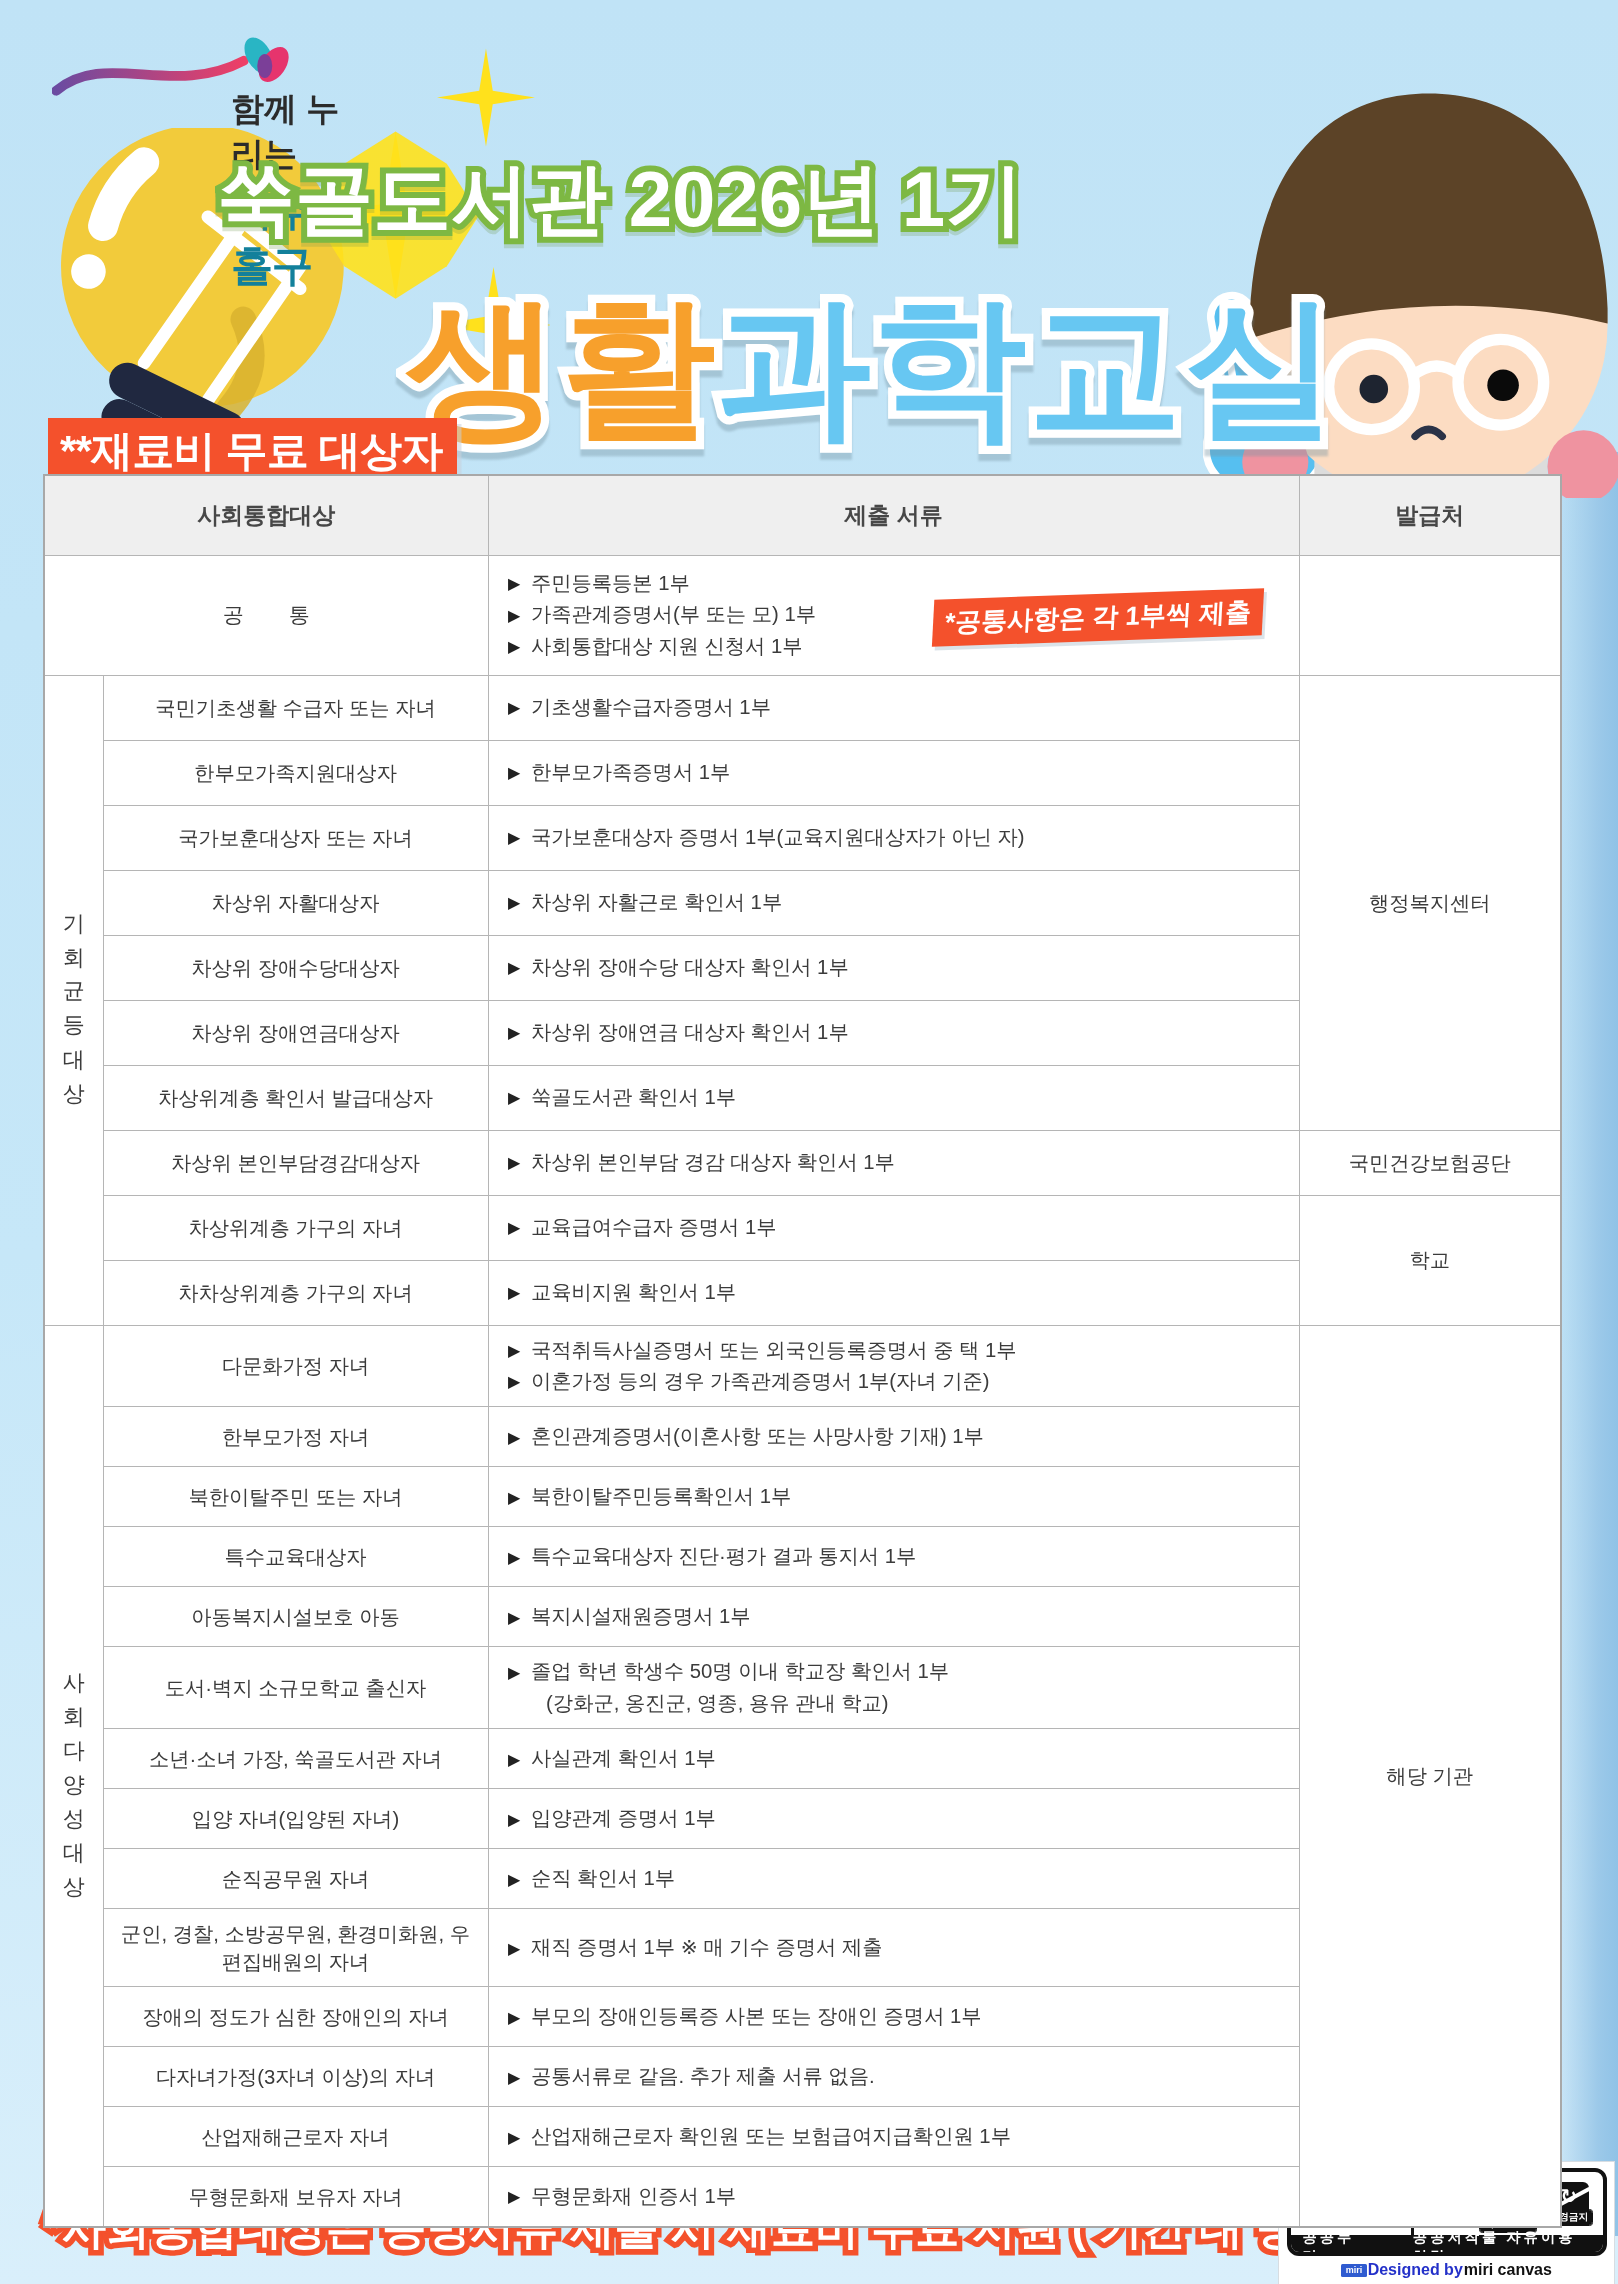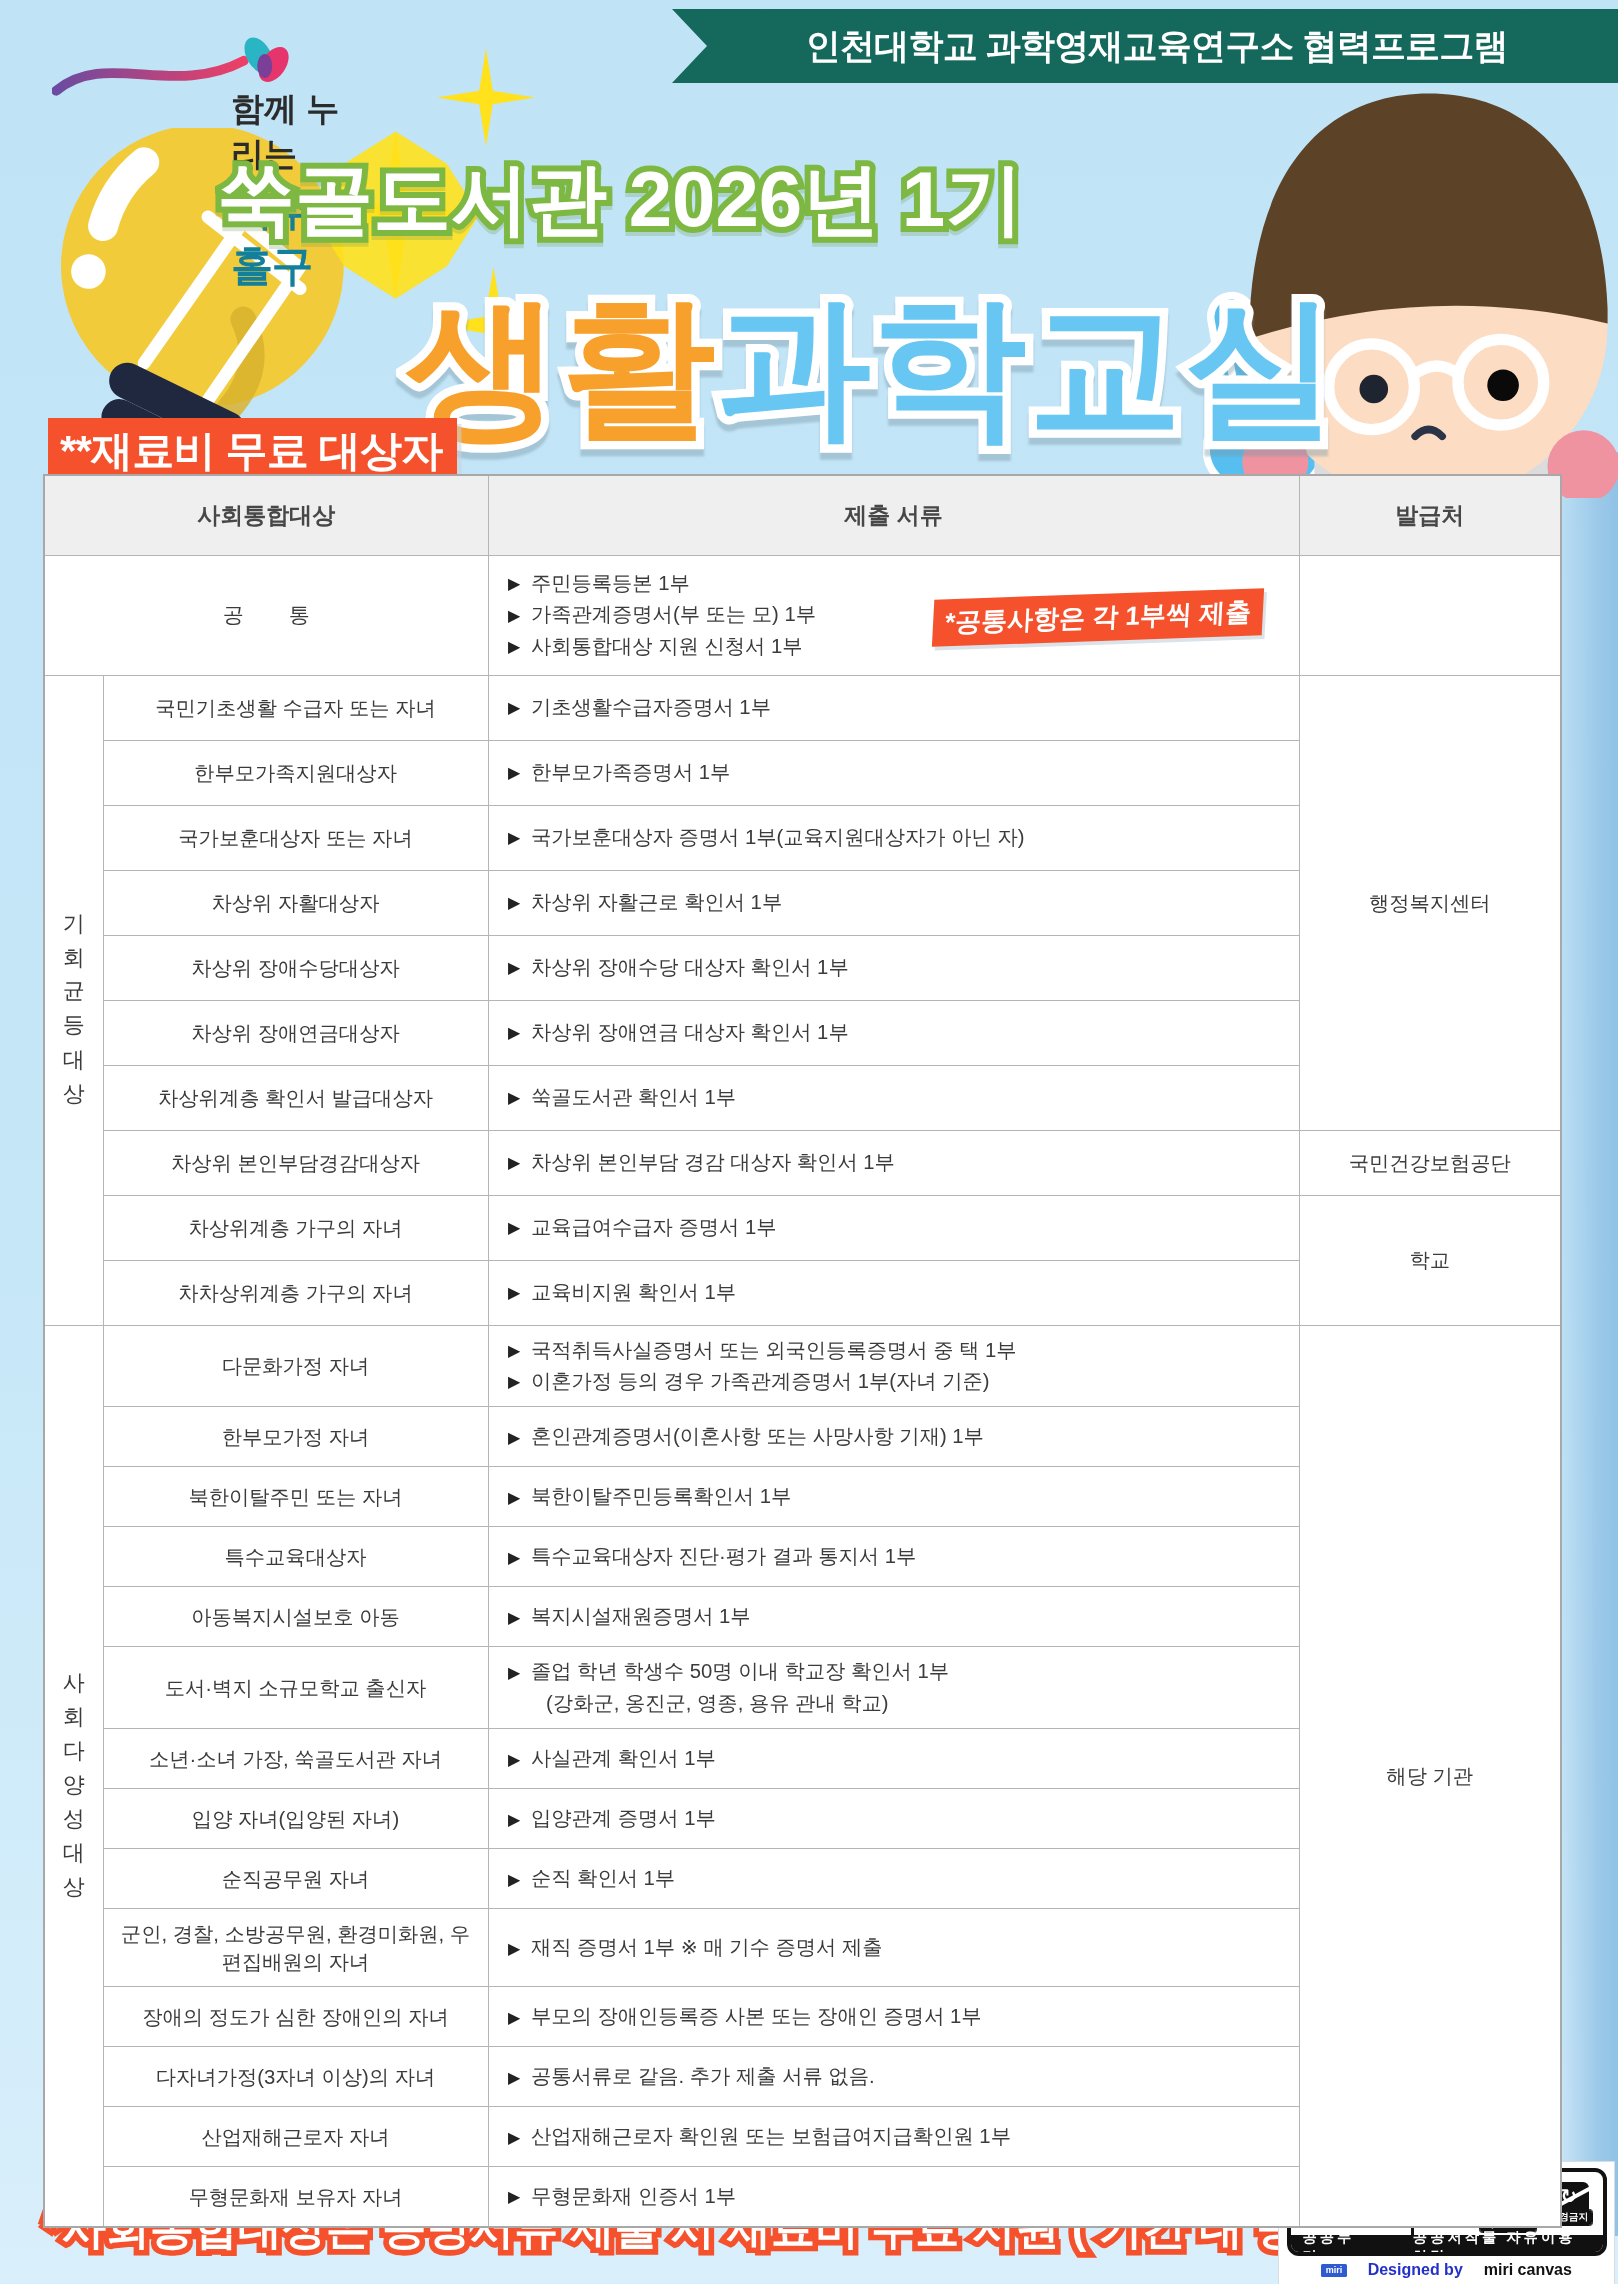--- a/index.html
+++ b/index.html
@@ -75,21 +75,21 @@
   .badge-sep{width:3.8px;background:#111;height:100%;}
   .badge-icons{flex:1;display:flex;justify-content:space-evenly;align-items:center;padding:3px 1.5px;}
   .tile{width:56px;display:flex;flex-direction:column;align-items:center;}
   .tile .glyph{width:41px;height:30px;background:#111;border-radius:6px 6px 0 0;color:#fff;
                display:flex;align-items:center;justify-content:center;font-size:19.6px;font-weight:bold;position:relative;overflow:hidden;}
   .tile .glyph .slash{position:absolute;left:-6px;top:12px;width:68px;height:3.8px;background:#fff;transform:rotate(-28deg);}
   .tile .lab{font-size:9.8px;border:1.5px solid #111;background:#fff;color:#111;padding:0 3px;margin-top:-1.5px;
              border-radius:2.3px;font-weight:bold;background:#111;color:#fff;outline:1.5px solid #111;}
   .badge-bar{height:24px;background:#111;display:flex;align-items:center;justify-content:space-between;padding:0 12px;gap:48px;}
   .badge-bar span{color:#fff;font-size:14.3px;font-weight:bold;letter-spacing:3px;}
-  .badge-caption{display:flex;align-items:center;justify-content:center;gap:21px;height:30px;}
+  .badge-caption{display:flex;align-items:center;justify-content:center;gap:1px;height:30px;}
   .miri-logo{background:#2f5bd0;color:#fff;font-size:9px;font-weight:bold;padding:1.5px 4.5px;border-radius:1.5px;}
   .cap-designed{color:#2431c9;font-weight:bold;font-size:16px;}
   .cap-miri{color:#111;font-weight:bold;font-size:16px;}
   svg{display:block;}
   .abs{position:absolute;}
 </style>
 </head>
 <body>
 
 <div id="page">
@@ -117,23 +117,20 @@
 
   <svg class="abs" style="left:324px;top:41px;z-index:2;" width="226" height="324" viewBox="0 0 300 430">
     <g fill="#ffe11c">
       <path d="M95 120 L110 216 L206 231 L110 246 L95 342 L80 246 L-16 231 L80 216 Z"></path>
       <path d="M95 120 L163 163 L206 231 L163 299 L95 342 L27 299 L-16 231 L27 163 Z" opacity=".9"></path>
       <path d="M215 10 L224 66 L280 75 L224 84 L215 140 L206 84 L150 75 L206 66 Z"></path>
       <path d="M225 300 L236 366 L302 377 L236 388 L225 430 L214 388 L148 377 L214 366 Z"></path>
     </g>
   </svg>
 
-  <div class="ribbon">
-    <span>인천대학교 과학영재교육연구소 협력프로그램</span>
-  </div>
 
   <svg class="abs" style="left:19px;top:128px;z-index:1;" width="406" height="369" viewBox="0 0 540 490">
     <g transform="rotate(26 260 230)">
       <circle cx="225" cy="195" r="188" fill="#f2cb3b"></circle>
       <path d="M95 105 q-22 48 -12 100" fill="none" stroke="#fff" stroke-width="40" stroke-linecap="round"></path>
       <circle cx="92" cy="268" r="23" fill="#fff"></circle>
       <path d="M305 235 q55 45 35 115" fill="none" stroke="#d9b32f" stroke-width="34" stroke-linecap="round" opacity=".85"></path>
       <g stroke="#fff" stroke-width="17" fill="none" stroke-linecap="round">
         <path d="M212 345 L248 118 L342 140 L310 352"></path>
         <path d="M203 133 L355 165"></path>

